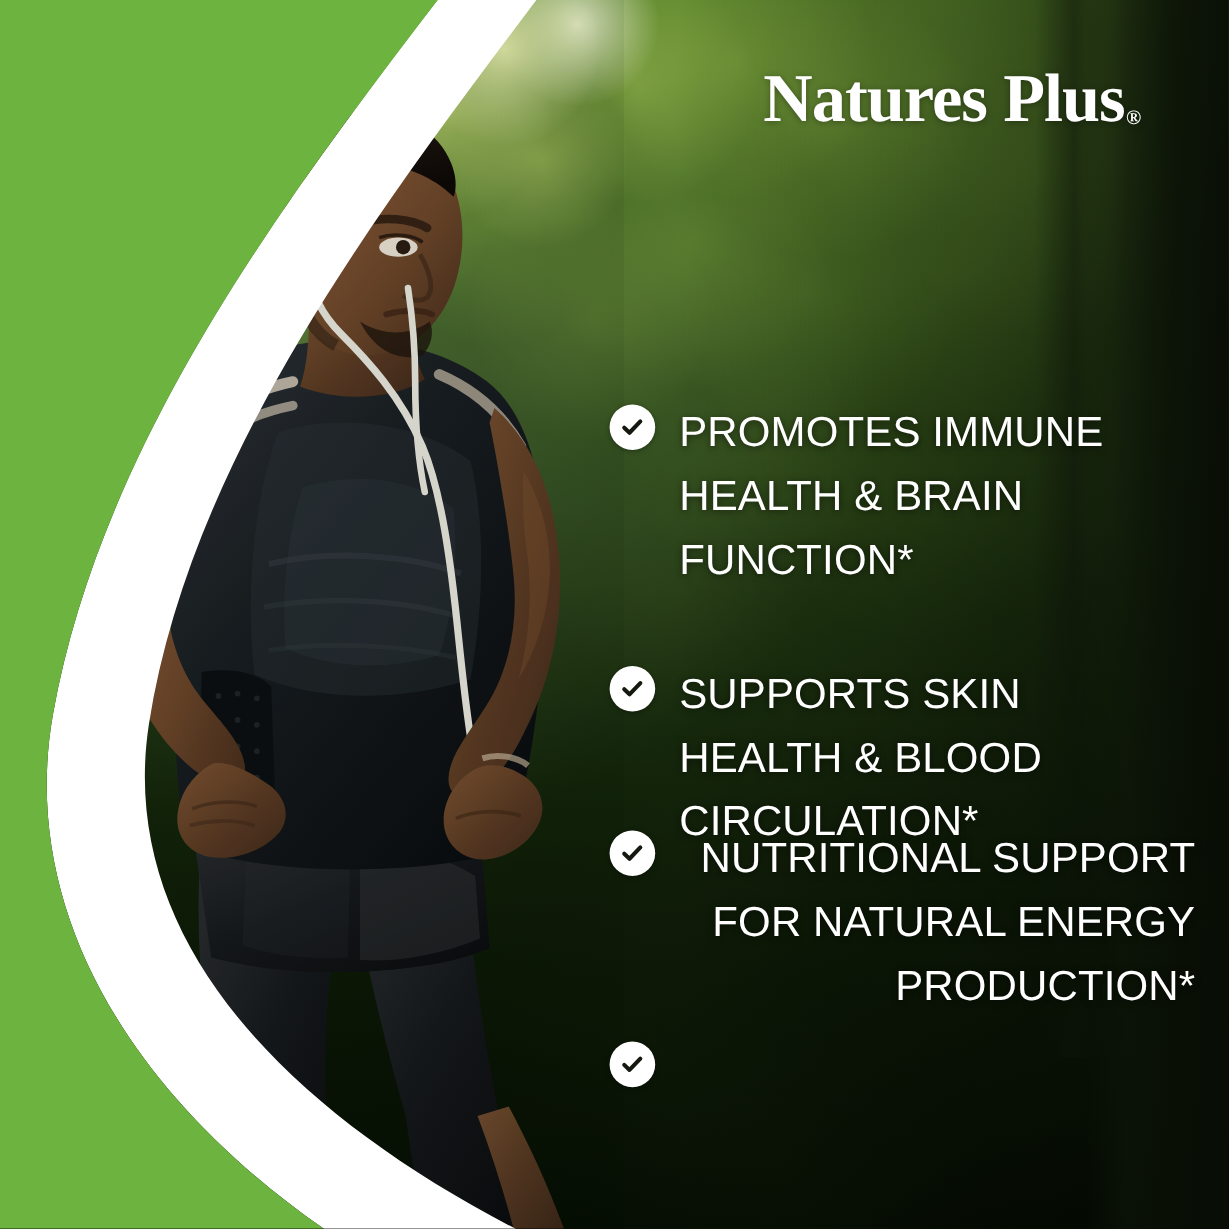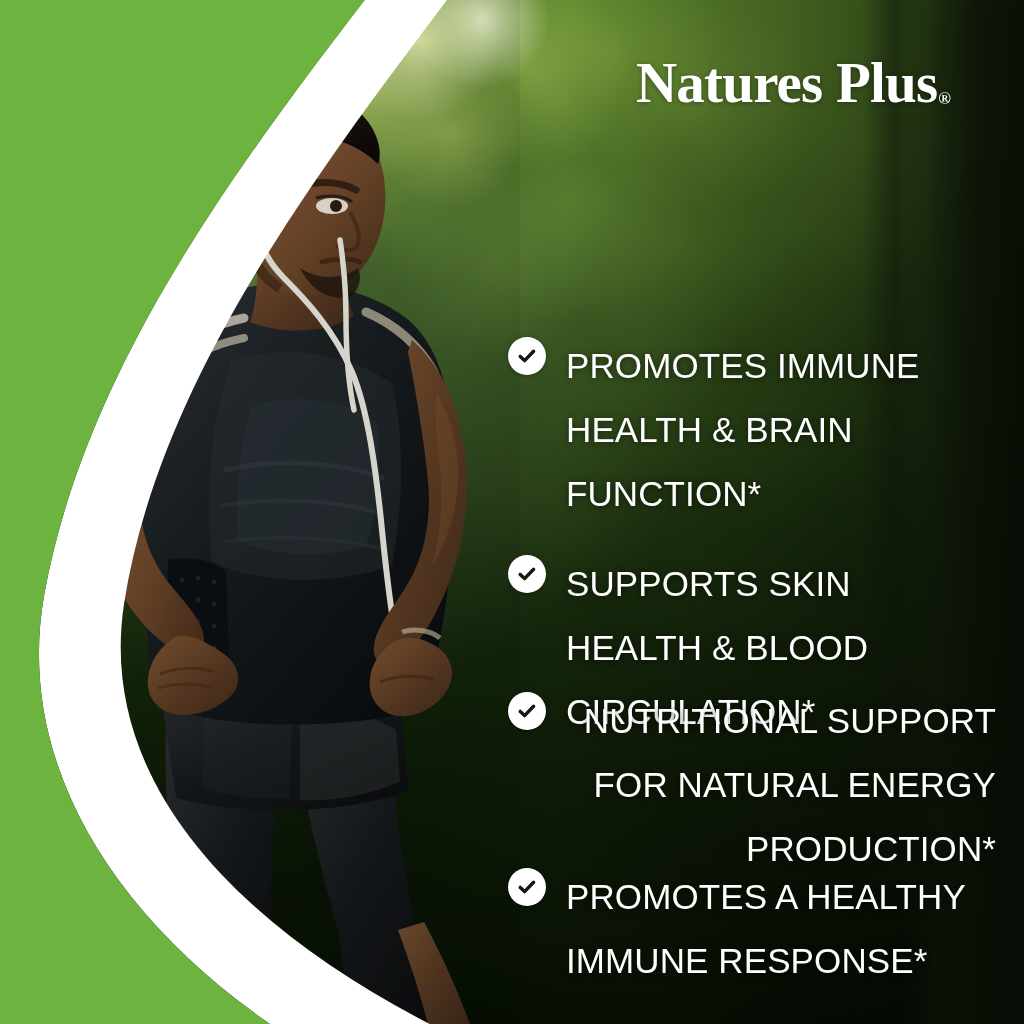--- a/index.html
+++ b/index.html
@@ -147,21 +147,21 @@
     display:flex; align-items:center; justify-content:center;
     box-shadow:0 1px 4px rgba(0,0,0,0.35);
   }
   .check-icon svg { display:block; }
 
   .bullet-text {
     color:#ffffff;
     font-family:"Liberation Sans", sans-serif;
     font-size:35px;
     font-weight:400;
-    line-height:64px;
+    line-height:53px;
     letter-spacing:0.1px;
     text-shadow:0 1px 6px rgba(0,0,0,0.55);
     max-width:430px;
   }
 </style>
 </head>
 <body>
 
 <div id="poster">
 
@@ -392,18 +392,17 @@
       </span>
       <span class="bullet-text">NUTRITIONAL SUPPORT FOR NATURAL ENERGY PRODUCTION*</span>
     </div>
 
     <div class="bullet">
       <span class="check-icon">
         <svg width="22" height="22" viewBox="0 0 22 22">
           <path d="M4.2 11.4 L8.6 15.6 L17.6 6.2" stroke="#14180f" stroke-width="3.4" fill="none" stroke-linecap="round" stroke-linejoin="round"></path>
         </svg>
       </span>
-      <span class="bullet-text">PROMOTES A HEALTHY IMMUNE RESPONSE*</span>
     </div>
 
   </div>
 
 </div>
 
 </body></html>

